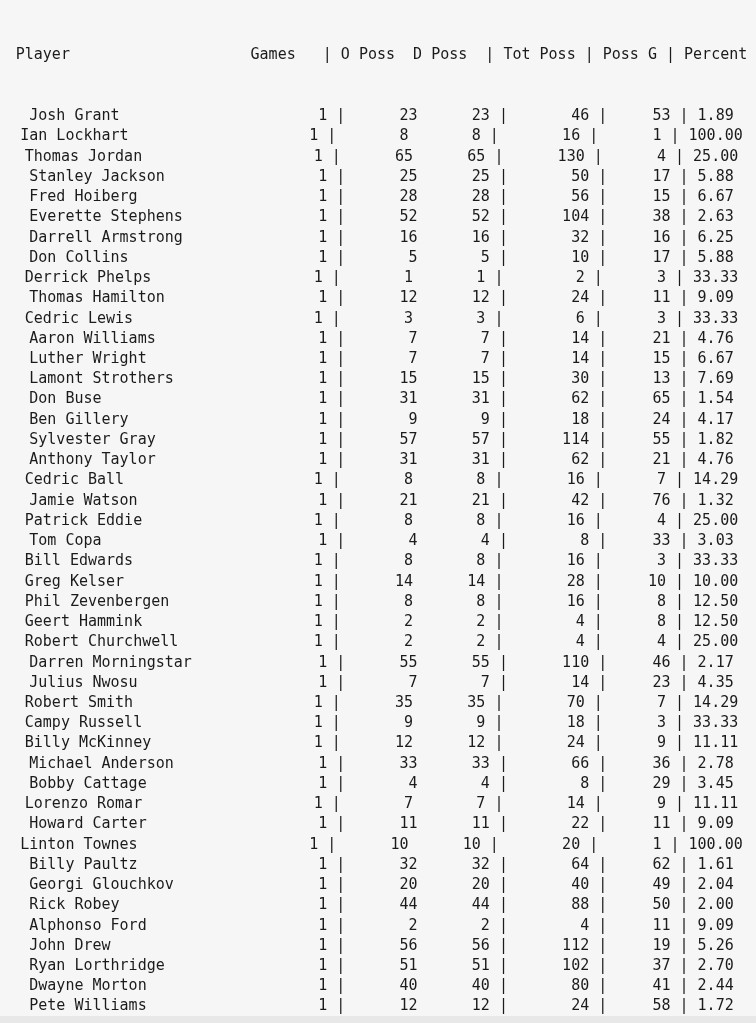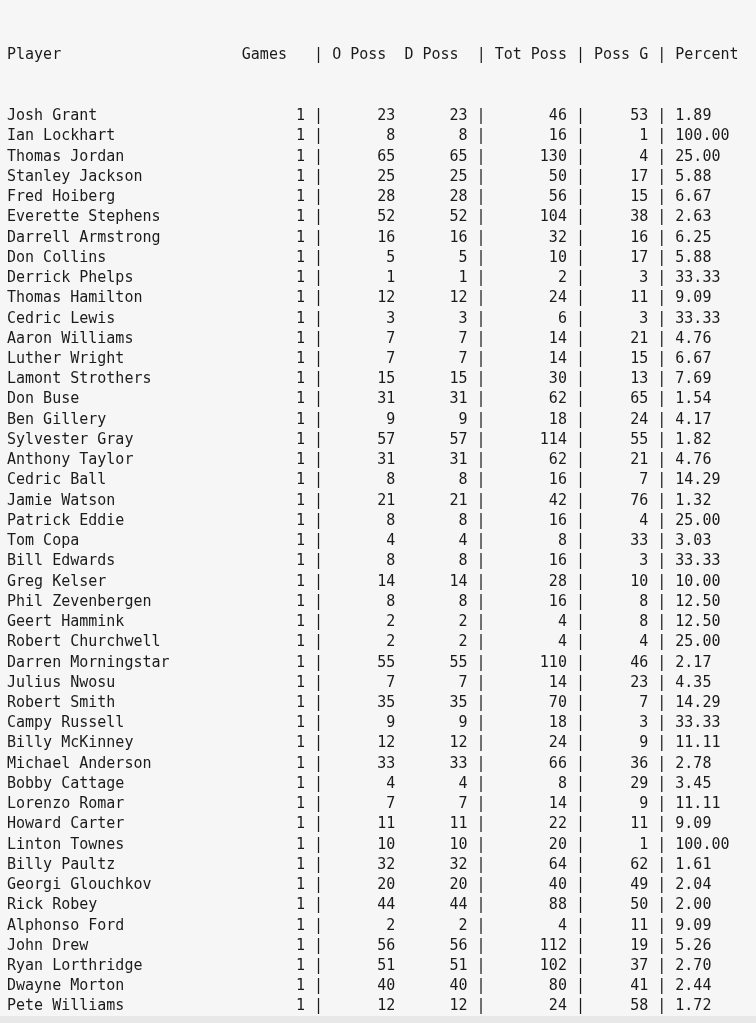--- a/index.html
+++ b/index.html
@@ -16,20 +16,21 @@
   .table-wrap {
     padding: 4px 0 0 7px;
     white-space: pre;
     font-size: 15px;
     line-height: 20.24px;
     letter-spacing: 0;
   }
   .line {
     height: 20.24px;
     white-space: pre;
+    text-align: center;
   }
   .bottom-strip {
     position: absolute;
     left: 0;
     bottom: 0;
     width: 756px;
     height: 7px;
   }
 </style>
 </head>

